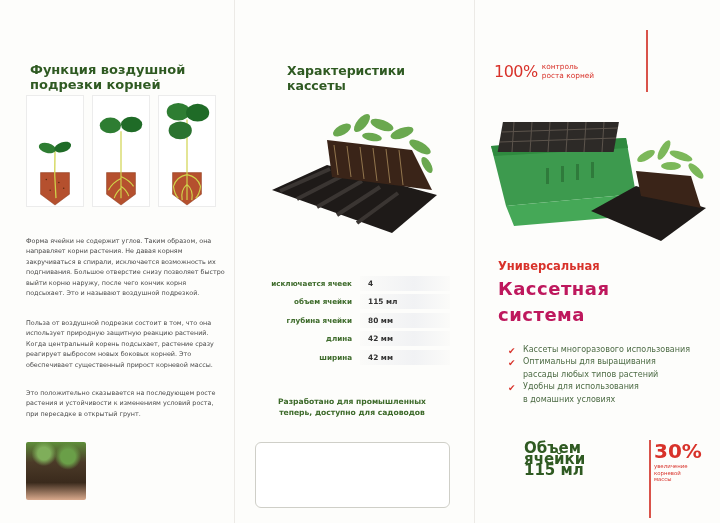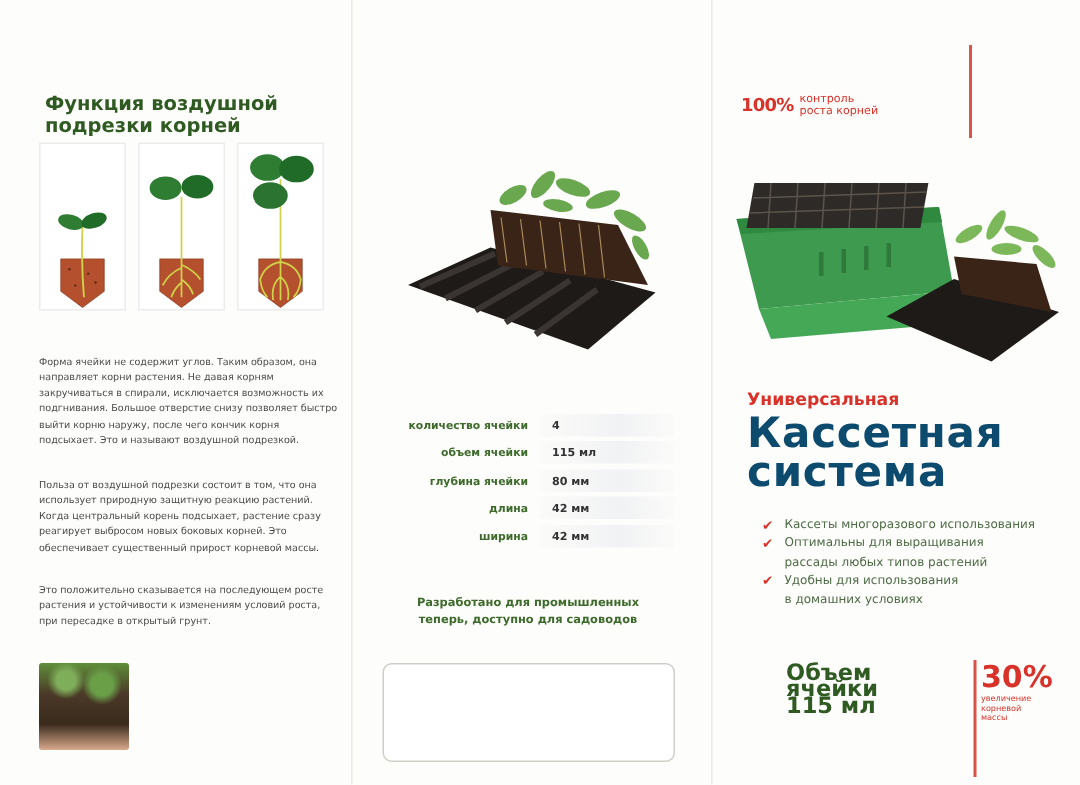--- a/index.html
+++ b/index.html
@@ -38,26 +38,26 @@
   .specs { position: absolute; left: 0; top: 274px; width: 240px; }
   .spec-row { display: flex; height: 18.5px; align-items: center; }
   .spec-label { width: 128px; text-align: right; font-size: 7.2px; font-weight: bold; color: #3d6a2a; padding-right: 8px; }
   .spec-value { width: 90px; height: 15px; line-height: 15px; padding-left: 8px; font-size: 7.4px; font-weight: bold; color: #333;
     background: linear-gradient(90deg, #fbfbf9 0%, #f1f2f4 60%, #fbfbf9 100%); }
   .dev-text { position: absolute; left: 10px; top: 397px; width: 220px; text-align: center; font-size: 7.6px; line-height: 10.6px; font-weight: bold; color: #3d6a2a; }
   .blank-box { position: absolute; left: 23px; top: 442px; width: 195px; height: 66px; border: 1px solid #cfcfc8; border-radius: 6px; background: #fff; }
 
   
   .badge100 { position: absolute; left: 22px; top: 62px; display: flex; align-items: center; }
-  .badge100 .num { font-size: 12px; font-weight: bold; color: #d8322a; letter-spacing: -0.5px; }
+  .badge100 .num { font-size: 16px; font-weight: normal; color: #d8322a; letter-spacing: -0.5px; }
   .badge100 .txt { margin-left: 4px; font-size: 7.4px; line-height: 8.2px; font-weight: normal; color: #d8322a; }
   .red-vline { position: absolute; width: 1.5px; background: #d9534a; }
   .trays { position: absolute; left: 14px; top: 116px; width: 222px; height: 130px; }
   .univ { position: absolute; left: 26px; top: 259px; font-size: 11.5px; font-weight: bold; color: #d8322a; text-align: right; }
-  .big-title { position: absolute; left: 26px; top: 276px; font-size: 28px; line-height: 26px; font-weight: bold; color: #0c4a6e; letter-spacing: 0.5px; }
+  .big-title { position: absolute; left: 26px; top: 276px; font-size: 18px; line-height: 26px; font-weight: bold; color: #be185d; letter-spacing: 0.5px; }
   .bullets { position: absolute; left: 36px; top: 344px; list-style: none; }
   .bullets li { position: relative; padding-left: 15px; font-size: 8px; line-height: 12.4px; color: #4d6b45; }
   .bullets .chk { position: absolute; left: 0; top: 1px; font-size: 9px; color: #d8322a; font-weight: bold; }
   .vol { position: absolute; left: 52px; top: 443px; font-size: 15px; line-height: 11px; font-weight: bold; color: #2f5a22; }
   .pct30 { position: absolute; left: 182px; top: 441px; }
   .pct30 .num { font-size: 20px; font-weight: bold; color: #d8322a; line-height: 20px; }
   .pct30 .txt { font-size: 5.4px; line-height: 6.6px; color: #d8322a; margin-top: 2px; }
 </style>
 </head>
 <body>
@@ -106,40 +106,44 @@
   </div>
 
   <p class="body-text" id="p1-par1">Форма ячейки не содержит углов. Таким образом, она направляет корни растения. Не давая корням закручиваться в спирали, исключается возможность их подгнивания. Большое отверстие снизу позволяет быстро выйти корню наружу, после чего кончик корня подсыхает. Это и называют воздушной подрезкой.</p>
   <p class="body-text" id="p1-par2">Польза от воздушной подрезки состоит в том, что она использует природную защитную реакцию растений. Когда центральный корень подсыхает, растение сразу реагирует выбросом новых боковых корней. Это обеспечивает существенный прирост корневой массы.</p>
   <p class="body-text" id="p1-par3">Это положительно сказывается на последующем росте растения и устойчивости к изменениям условий роста, при пересадке в открытый грунт.</p>
 
   <div class="photo-roots"></div>
 </section>
 
 <section class="panel" id="p2">
+  <div class="title green-title">
+    <div>Характеристики</div>
+    <div>кассеты</div>
+  </div>
 
   <svg class="cassette" viewBox="0 0 170 140">
     <path d="M0 95 L55 70 L165 100 L120 138 Z" fill="#1e1a18"></path>
     <path d="M8 96 L58 74 M25 104 L72 80 M45 112 L90 86 M65 120 L108 92 M85 128 L126 98" stroke="#3a3532" stroke-width="4"></path>
     <path d="M55 45 L140 55 L160 95 L60 82 Z" fill="#3a2418"></path>
     <path d="M62 50 L66 80 M75 51 L79 82 M88 52 L92 84 M101 53 L105 86 M114 54 L118 88 M127 55 L131 90" stroke="#a88a5a" stroke-width="0.8"></path>
     <g fill="#6aa84f">
       <ellipse cx="70" cy="35" rx="10" ry="5" transform="rotate(-30 70 35)"></ellipse>
       <ellipse cx="90" cy="28" rx="11" ry="5" transform="rotate(-50 90 28)"></ellipse>
       <ellipse cx="110" cy="30" rx="12" ry="5" transform="rotate(20 110 30)"></ellipse>
       <ellipse cx="130" cy="38" rx="12" ry="5" transform="rotate(-20 130 38)"></ellipse>
       <ellipse cx="148" cy="52" rx="12" ry="5" transform="rotate(30 148 52)"></ellipse>
       <ellipse cx="100" cy="42" rx="10" ry="4" transform="rotate(10 100 42)"></ellipse>
       <ellipse cx="155" cy="70" rx="9" ry="4" transform="rotate(60 155 70)"></ellipse>
     </g>
   </svg>
 
   <div class="specs">
     <div class="spec-row">
-      <span class="spec-label">количество ячейки</span>
+      <span class="spec-label">исключается ячеек</span>
       <span class="spec-value">4</span>
     </div>
     <div class="spec-row">
       <span class="spec-label">объем ячейки</span>
       <span class="spec-value">115 мл</span>
     </div>
     <div class="spec-row">
       <span class="spec-label">глубина ячейки</span>
       <span class="spec-value">80 мм</span>
     </div>

